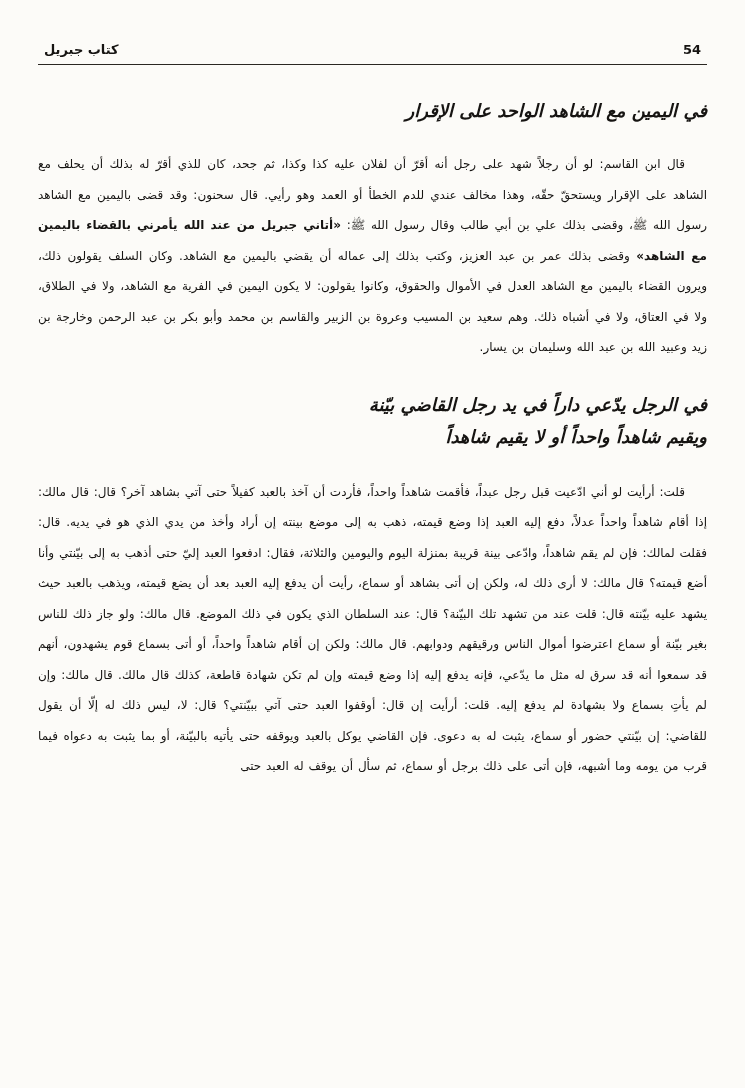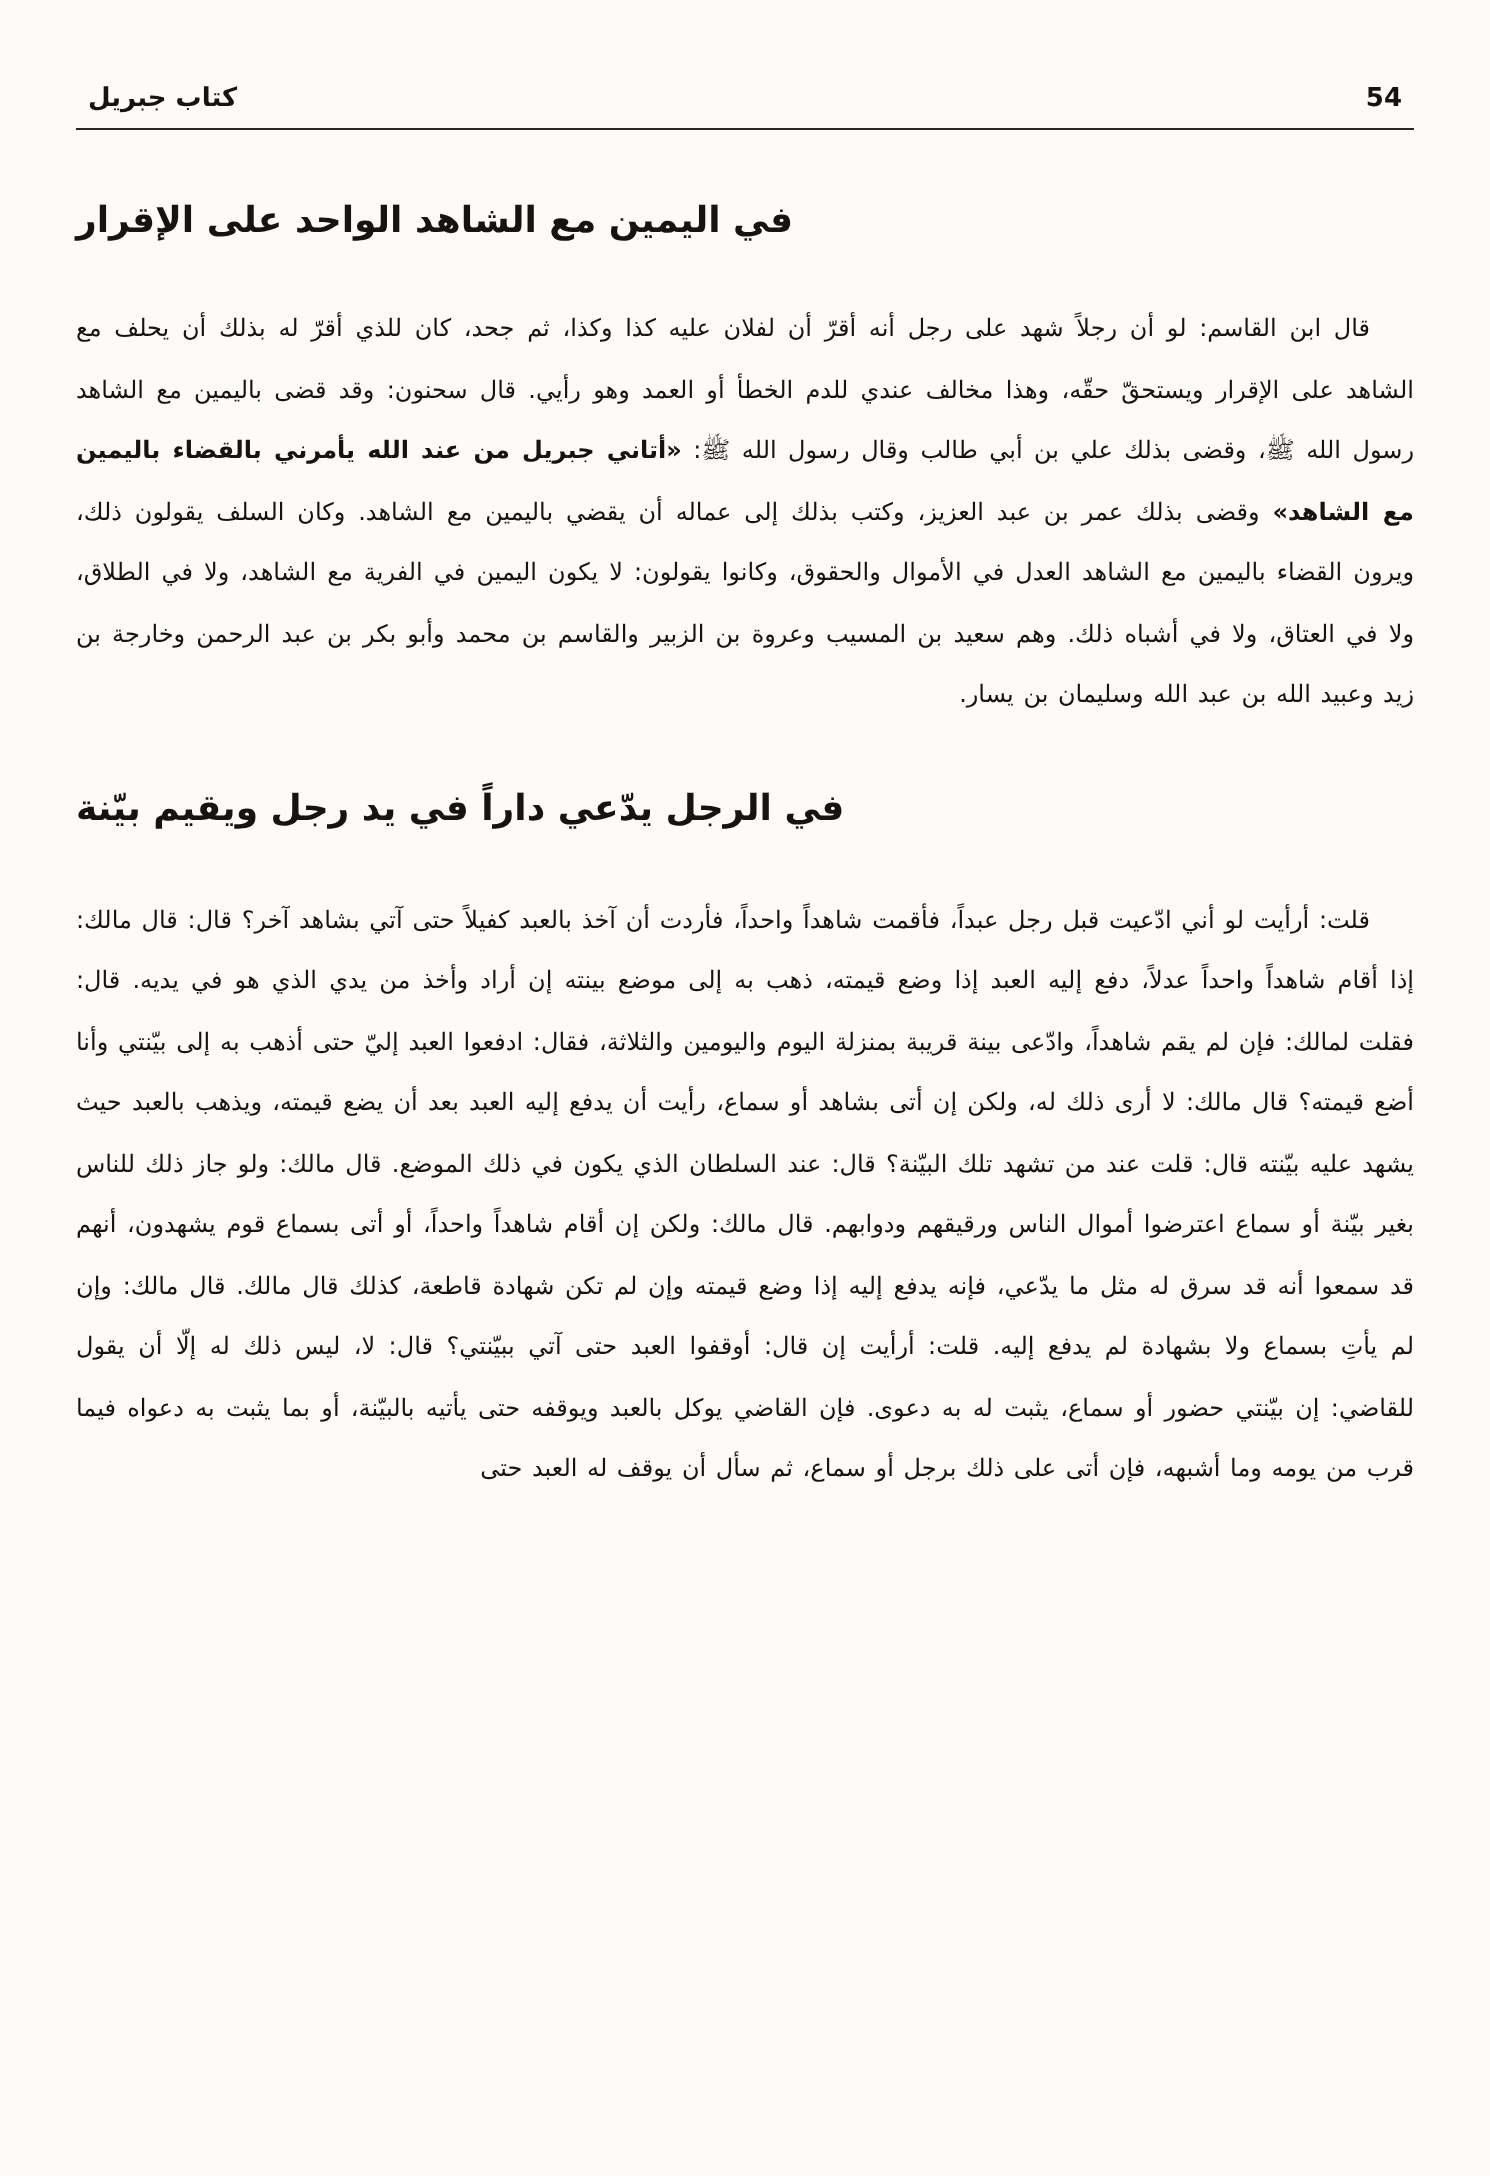--- a/index.html
+++ b/index.html
@@ -30,25 +30,26 @@
     font-size: 13px;
     font-weight: bold;
     padding: 0 6px 7px 6px;
   }
   .header-rule {
     border: 0;
     border-top: 1.5px solid #2a2722;
     margin: 0 0 30px 0;
   }
   .section-heading {
-    text-align: left;
+    text-align: right;
     font-weight: bold;
     font-size: 18px;
     line-height: 32px;
     margin: 0 0 22px 0;
+    font-style: italic;
   }
   .section-heading.two-line {
     margin-top: 26px;
     margin-bottom: 24px;
   }
   p.body-text {
     font-size: 12px;
     line-height: 30.5px;
     text-align: justify;
     text-justify: inter-word;
@@ -67,18 +68,19 @@
     <span>54</span>
     <span>كتاب جبريل</span>
   </div>
   <hr class="header-rule">
 
   <div class="section-heading">في اليمين مع الشاهد الواحد على الإقرار</div>
 
   <p class="body-text"><span>قال ابن القاسم: لو أن رجلاً شهد على رجل أنه أقرّ أن لفلان عليه كذا وكذا، ثم جحد، كان للذي أقرّ له بذلك أن يحلف مع الشاهد على الإقرار ويستحقّ حقّه، وهذا مخالف عندي للدم الخطأ أو العمد وهو رأيي. قال سحنون: وقد قضى باليمين مع الشاهد رسول الله ﷺ، وقضى بذلك علي بن أبي طالب وقال رسول الله ﷺ: </span><span class="bold">«أتاني جبريل من عند الله يأمرني بالقضاء باليمين مع الشاهد»</span><span> وقضى بذلك عمر بن عبد العزيز، وكتب بذلك إلى عماله أن يقضي باليمين مع الشاهد. وكان السلف يقولون ذلك، ويرون القضاء باليمين مع الشاهد العدل في الأموال والحقوق، وكانوا يقولون: لا يكون اليمين في الفرية مع الشاهد، ولا في الطلاق، ولا في العتاق، ولا في أشباه ذلك. وهم سعيد بن المسيب وعروة بن الزبير والقاسم بن محمد وأبو بكر بن عبد الرحمن وخارجة بن زيد وعبيد الله بن عبد الله وسليمان بن يسار.</span></p>
 
   <div class="section-heading two-line">
-    <div>في الرجل يدّعي داراً في يد رجل ويقيم بيّنة</div>
+    <div>في الرجل يدّعي داراً في يد رجل القاضي بيّنة</div>
+    <div>ويقيم شاهداً واحداً أو لا يقيم شاهداً</div>
   </div>
 
   <p class="body-text">قلت: أرأيت لو أني ادّعيت قبل رجل عبداً، فأقمت شاهداً واحداً، فأردت أن آخذ بالعبد كفيلاً حتى آتي بشاهد آخر؟ قال: قال مالك: إذا أقام شاهداً واحداً عدلاً، دفع إليه العبد إذا وضع قيمته، ذهب به إلى موضع بينته إن أراد وأخذ من يدي الذي هو في يديه. قال: فقلت لمالك: فإن لم يقم شاهداً، وادّعى بينة قريبة بمنزلة اليوم واليومين والثلاثة، فقال: ادفعوا العبد إليّ حتى أذهب به إلى بيّنتي وأنا أضع قيمته؟ قال مالك: لا أرى ذلك له، ولكن إن أتى بشاهد أو سماع، رأيت أن يدفع إليه العبد بعد أن يضع قيمته، ويذهب بالعبد حيث يشهد عليه بيّنته قال: قلت عند من تشهد تلك البيّنة؟ قال: عند السلطان الذي يكون في ذلك الموضع. قال مالك: ولو جاز ذلك للناس بغير بيّنة أو سماع اعترضوا أموال الناس ورقيقهم ودوابهم. قال مالك: ولكن إن أقام شاهداً واحداً، أو أتى بسماع قوم يشهدون، أنهم قد سمعوا أنه قد سرق له مثل ما يدّعي، فإنه يدفع إليه إذا وضع قيمته وإن لم تكن شهادة قاطعة، كذلك قال مالك. قال مالك: وإن لم يأتِ بسماع ولا بشهادة لم يدفع إليه. قلت: أرأيت إن قال: أوقفوا العبد حتى آتي ببيّنتي؟ قال: لا، ليس ذلك له إلّا أن يقول للقاضي: إن بيّنتي حضور أو سماع، يثبت له به دعوى. فإن القاضي يوكل بالعبد ويوقفه حتى يأتيه بالبيّنة، أو بما يثبت به دعواه فيما قرب من يومه وما أشبهه، فإن أتى على ذلك برجل أو سماع، ثم سأل أن يوقف له العبد حتى</p>
 
 </div>
 
 </body></html>

